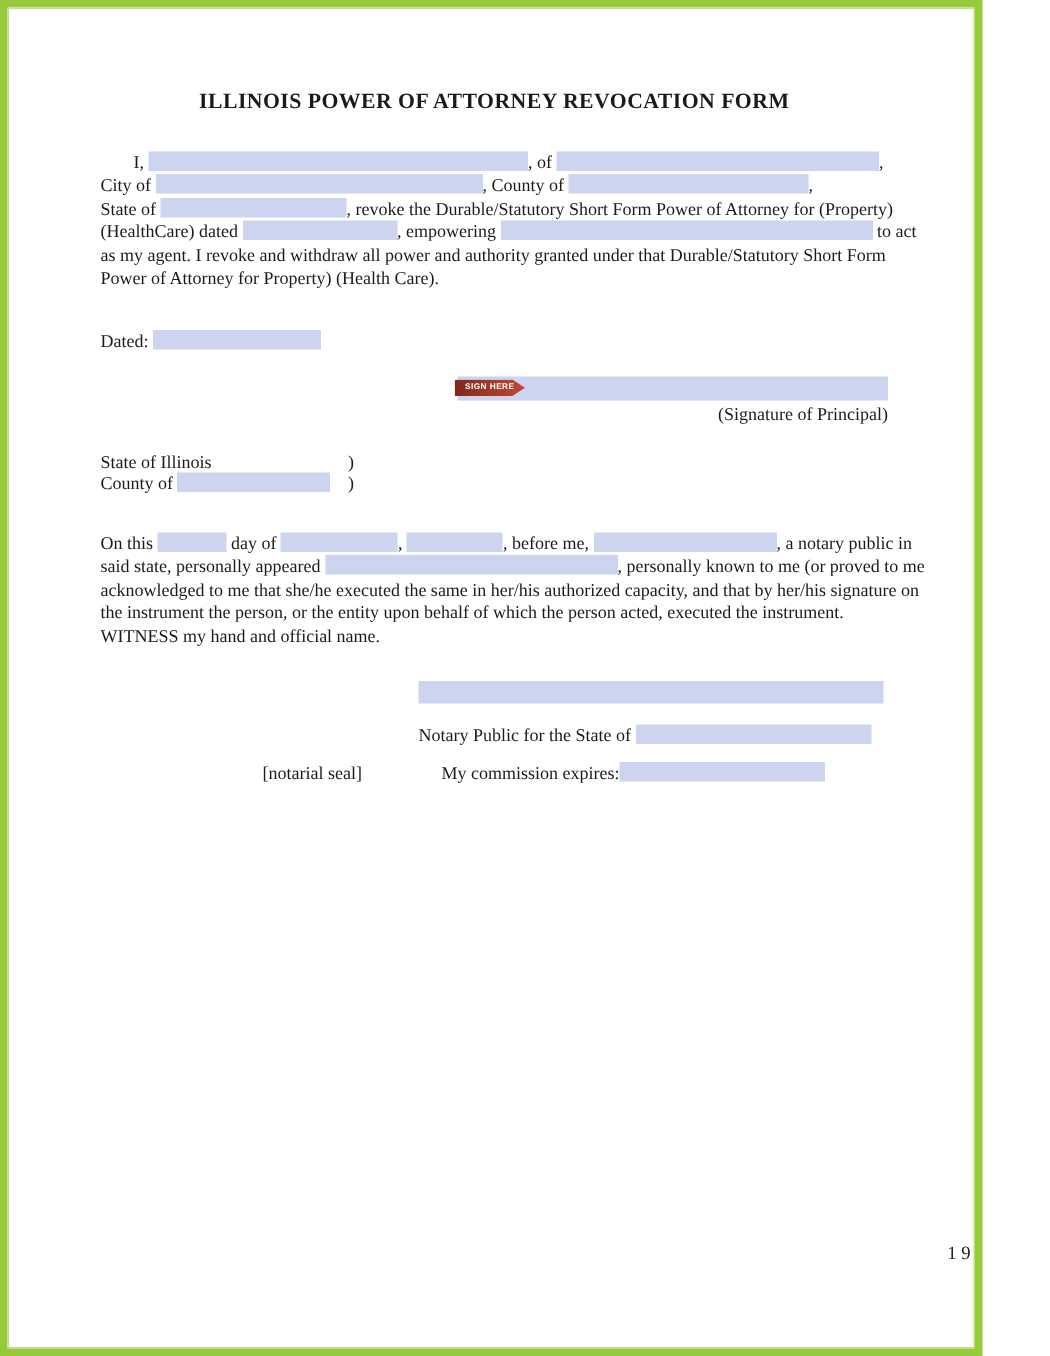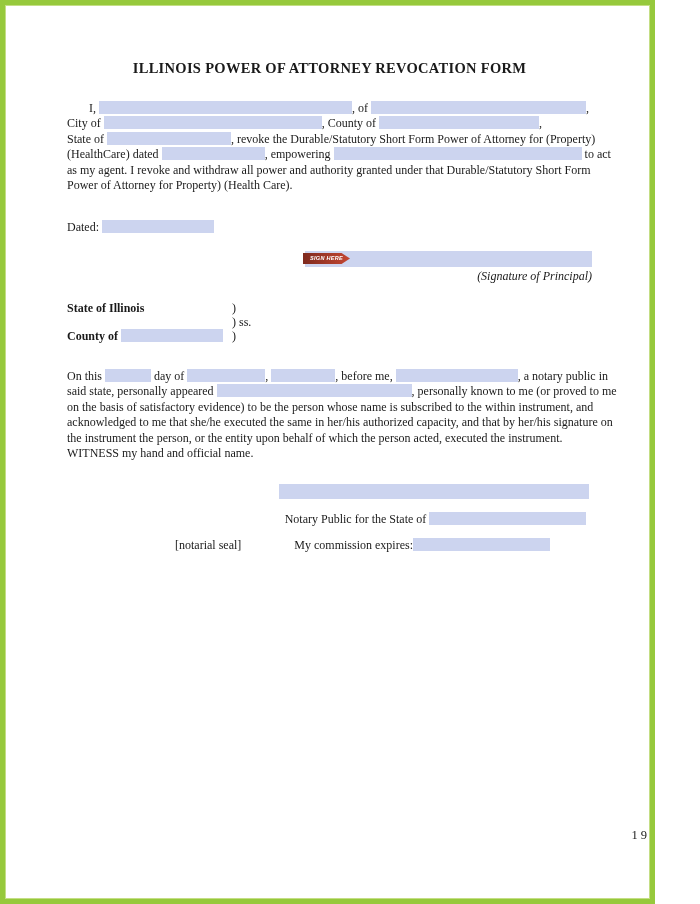--- a/index.html
+++ b/index.html
@@ -22,40 +22,40 @@
     letter-spacing:0.3px; margin-top:8px;
   }
   .para { margin-top:24px; }
   .ln { white-space:nowrap; }
   .indent { padding-left:22px; }
   .blank {
     display:inline-block; background:#ccd4ef; height:13px;
     vertical-align:-2px;
   }
   .dated-row { margin-top:26px; }
-  .sig-area { margin-top:16px;font-style:italic; }
+  .sig-area { margin-top:16px; }
   .sig-line {
     width:287px; height:16px; background:#ccd4ef;
     margin-left:auto; position:relative;
   }
   .sign-here {
     position:absolute; left:-2px; top:2px; width:47px; height:11px;
     background:linear-gradient(90deg,#7e2a1e,#c44733);
     clip-path:polygon(0 0,82% 0,100% 50%,82% 100%,0 100%);
     color:#fff; font-family:"Liberation Sans","DejaVu Sans",sans-serif;
     font-size:5.5px; font-weight:bold; line-height:11px; text-align:center;
     letter-spacing:0.3px;
   }
   .sig-caption { text-align:right; margin-top:2px; }
   .venue { margin-top:16px; line-height:14px; }
-  .v-left { display:inline-block; width:165px;font-weight:bold; }
+  .v-left { display:inline-block; width:165px; }
   .notary-para { margin-top:26px; }
   .nsig-row { margin-top:22px; margin-left:212px; }
   .nsig-row .blank { height:15px; }
-  .nline { margin-top:11px; margin-left:212px; white-space:nowrap;text-align:center; }
+  .nline { margin-top:11px; margin-left:212px; white-space:nowrap; }
   .seal-row { margin-top:10px; white-space:nowrap; }
   .seal-label { margin-left:88px; display:inline-block;padding-left:20px; }
   .expires-label { margin-left:53px; display:inline-block; }
   .page-number {
     position:absolute; bottom:56px; left:0; width:100%;
     text-align:right; letter-spacing:3px; font-size:12.5px;
   }
 </style>
 </head>
 <body>
@@ -78,28 +78,26 @@
 
     <div class="sig-area">
       <div class="sig-line">
         <span class="sign-here">SIGN HERE</span>
       </div>
       <div class="sig-caption">(Signature of Principal)</div>
     </div>
 
     <div class="venue">
       <div class="ln"><span class="v-left">State of Illinois</span><span>)</span></div>
-      <div class="ln"><span class="v-left"></span><span>) ss.</span></div>
       <div class="ln"><span class="v-left"><span>County of </span><span class="blank" style="width:102px"></span></span><span>)</span></div>
     </div>
 
     <div class="notary-para">
       <div class="ln"><span>On this </span><span class="blank" style="width:46px"></span><span> day of </span><span class="blank" style="width:78px"></span><span>, </span><span class="blank" style="width:64px"></span><span>, before me, </span><span class="blank" style="width:122px"></span><span>, a notary public in</span></div>
       <div class="ln"><span>said state, personally appeared </span><span class="blank" style="width:195px"></span><span>, personally known to me (or proved to me</span></div>
-      <div class="ln"><span>on the basis of satisfactory evidence) to be the person whose name is subscribed to the within instrument, and</span></div>
       <div class="ln"><span>acknowledged to me that she/he executed the same in her/his authorized capacity, and that by her/his signature on</span></div>
       <div class="ln"><span>the instrument the person, or the entity upon behalf of which the person acted, executed the instrument.</span></div>
       <div class="ln"><span>WITNESS my hand and official name.</span></div>
     </div>
 
     <div class="nsig-row"><span class="blank" style="width:310px"></span></div>
 
     <div class="nline"><span>Notary Public for the State of </span><span class="blank" style="width:157px"></span></div>
 
     <div class="seal-row"><span class="seal-label">[notarial seal]</span><span class="expires-label">My commission expires:</span><span class="blank" style="width:137px"></span></div>

